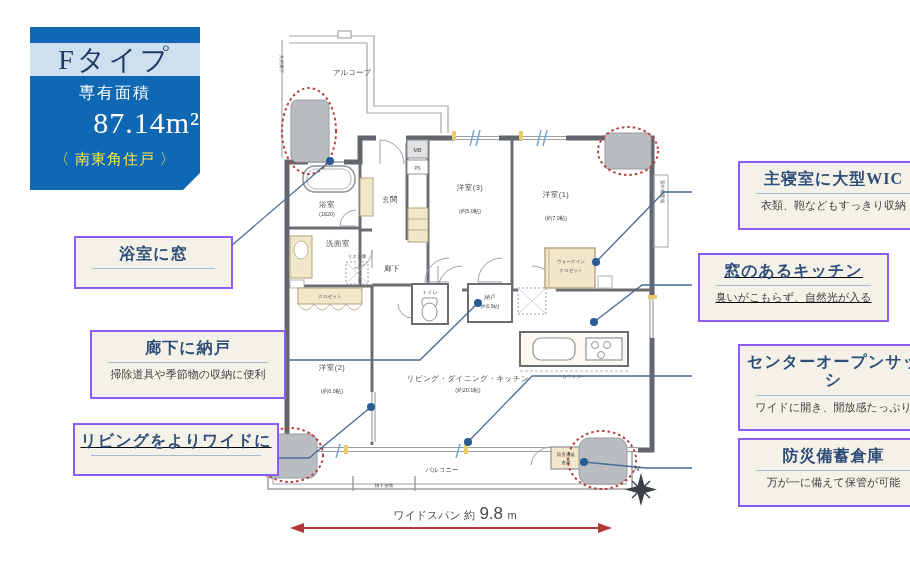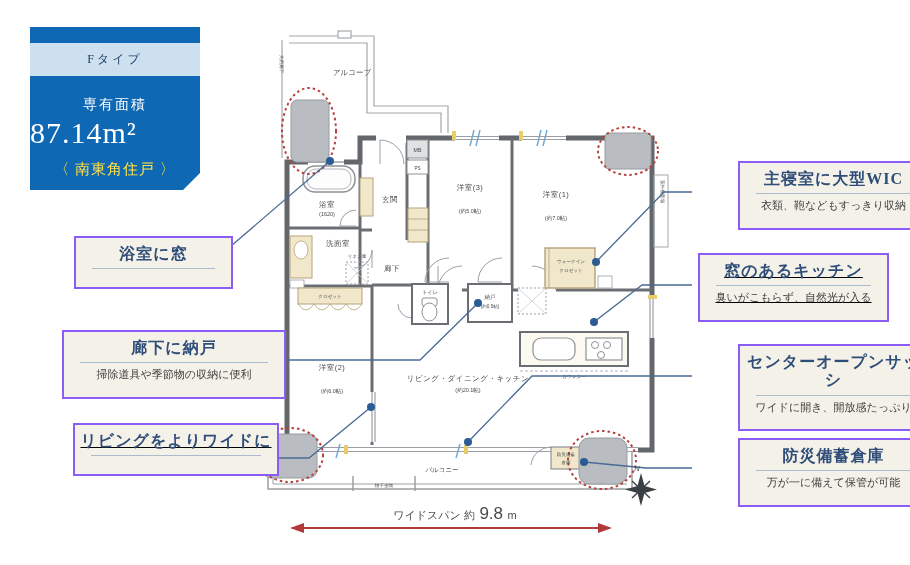--- a/index.html
+++ b/index.html
@@ -10,46 +10,46 @@
   #plan-svg{position:absolute;left:0;top:0;z-index:1;}
 
   
   .title-panel{
     position:absolute;left:30px;top:27px;width:170px;height:163px;z-index:3;
     background:#0e68b3;
     clip-path:polygon(0 0,100% 0,100% calc(100% - 17px),calc(100% - 17px) 100%,0 100%);
   }
   .type-band{
     margin-top:16px;background:#cde0ef;height:33px;line-height:33px;text-align:center;
-    color:#1d3c63;font-size:12px;letter-spacing:3px;
+    color:#1d3c63;font-size:28px;letter-spacing:3px;
     font-family:"Liberation Serif","DejaVu Serif",serif;
   }
-  .area-caption{color:#ffffff;text-align:center;font-size:14px;margin-top:20px;letter-spacing:2px;
+  .area-caption{color:#ffffff;text-align:center;font-size:16px;margin-top:7px;letter-spacing:2px;
     font-family:"Liberation Serif","DejaVu Serif",serif;}
-  .area-value{color:#ffffff;text-align:left;font-size:30px;margin-top:2px;letter-spacing:1px;
+  .area-value{color:#ffffff;text-align:right;font-size:30px;margin-top:2px;letter-spacing:1px;
     font-family:"Liberation Serif","DejaVu Serif",serif;}
   .unit-position{color:#fde047;text-align:center;font-size:15px;margin-top:10px;letter-spacing:1px;
     font-family:"Liberation Serif","DejaVu Serif",serif;}
 
   
   .callout{
     position:absolute;z-index:3;background:#f4f1e8;border:2px solid #8b5cf6;
     text-align:center;padding:7px 4px 14px;box-sizing:border-box;margin-left:46px;
   }
   .c-title{
     color:#2e4d78;font-size:16px;font-weight:bold;letter-spacing:1px;
     font-family:"Liberation Serif","DejaVu Serif",serif;line-height:1.15;
   }
   .c-div{height:1px;background:#a9bccd;margin:5px 12px 4px;}
   .c-body{font-size:11px;color:#3f3f3f;line-height:1.4;
     font-family:"Liberation Serif","DejaVu Serif",serif;}
   .c-body span{display:block;}
 
   #cl0{left:28px;top:236px;width:159px;}
-  #cl1{left:16px;top:330px;width:224px;}
+  #cl1{left:44px;top:330px;width:196px;}
   #cl2{left:27px;top:423px;width:206px;text-decoration:underline;}
   #cr0{left:692px;top:161px;width:191px;}
   #cr1{left:652px;top:253px;width:191px;text-decoration:underline;}
   #cr2{left:692px;top:344px;width:191px;}
   #cr3{left:692px;top:438px;width:191px;}
 
   
   text{font-family:"Liberation Sans","DejaVu Sans",sans-serif;fill:#4a4a4a;}
   .room-lbl{font-size:7.5px;letter-spacing:0.5px;}
   .size-lbl{font-size:5.5px;}

